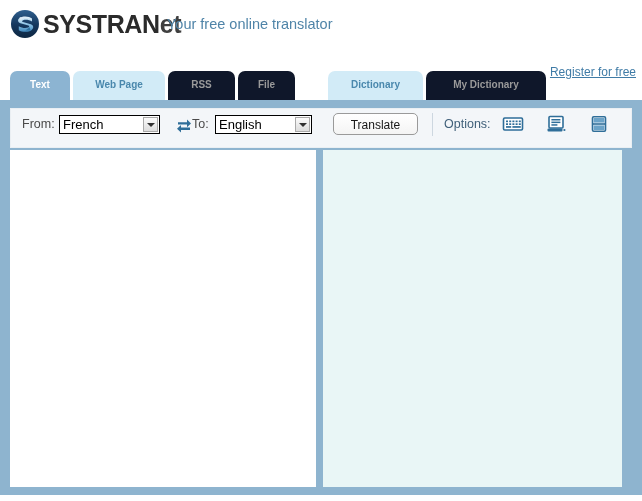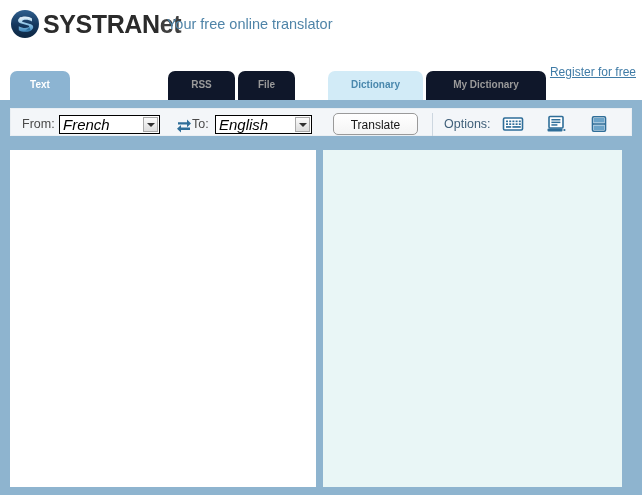--- a/index.html
+++ b/index.html
@@ -108,21 +108,21 @@
     height: 395px;
     background: #8eb4cf;
   }
 
   
   .toolbar {
     position: absolute;
     left: 10px;
     top: 8px;
     width: 622px;
-    height: 28px;
+    height: 40px;
     background: #f3f6f9;
     box-sizing: border-box;
     border: 1px solid #eaeff3;
   }
   .tb-label {
     position: absolute;
     font-size: 12.5px;
     color: #4a4a4a;
     line-height: 30px;
   }
@@ -131,27 +131,26 @@
   .lbl-options { left: 433px; top: 0; color: #40607a; }
 
   .lang-select {
     position: absolute;
     top: 6px;
     height: 19px;
     box-sizing: border-box;
     border: 1px solid #000000;
     background: #ffffff;
     font-family: "Liberation Sans", sans-serif;
-    font-size: 15px;
+    font-size: 13px;
     color: #000000;
     padding: 0 0 0 3px;
     line-height: 17px;
     overflow: hidden;
     white-space: nowrap;
-    font-style: italic;
   }
   .sel-from { left: 48px; width: 101px; }
   .sel-to   { left: 204px; width: 97px; }
   .sel-arrowbox {
     position: absolute;
     right: 1px;
     top: 1px;
     width: 15px;
     height: 15px;
     background: linear-gradient(#fbfbfb, #dcdcdc);
@@ -270,20 +269,21 @@
       </svg>
     </span>
     <span class="logo-text"><span>SYSTRAN</span><span class="suffix">et</span></span>
   </div>
 
   <div class="tagline">Your free online translator</div>
 </div>
 
 <div class="tabbar">
   <div class="tab active" style="left:10px; width:60px;">Text</div>
+  <div class="tab light" style="left:73px; width:92px;">Web Page</div>
   <div class="tab grey" style="left:168px; width:67px;">RSS</div>
   <div class="tab light" style="left:328px; width:95px;">Dictionary</div>
 
   <div class="tab grey" style="left:238px; width:57px;">File</div>
   <div class="tab grey" style="left:426px; width:120px;">My Dictionary</div>
 </div>
 
 <a class="register-link" href="#">Register for free</a>
 
 <div class="app-frame">

